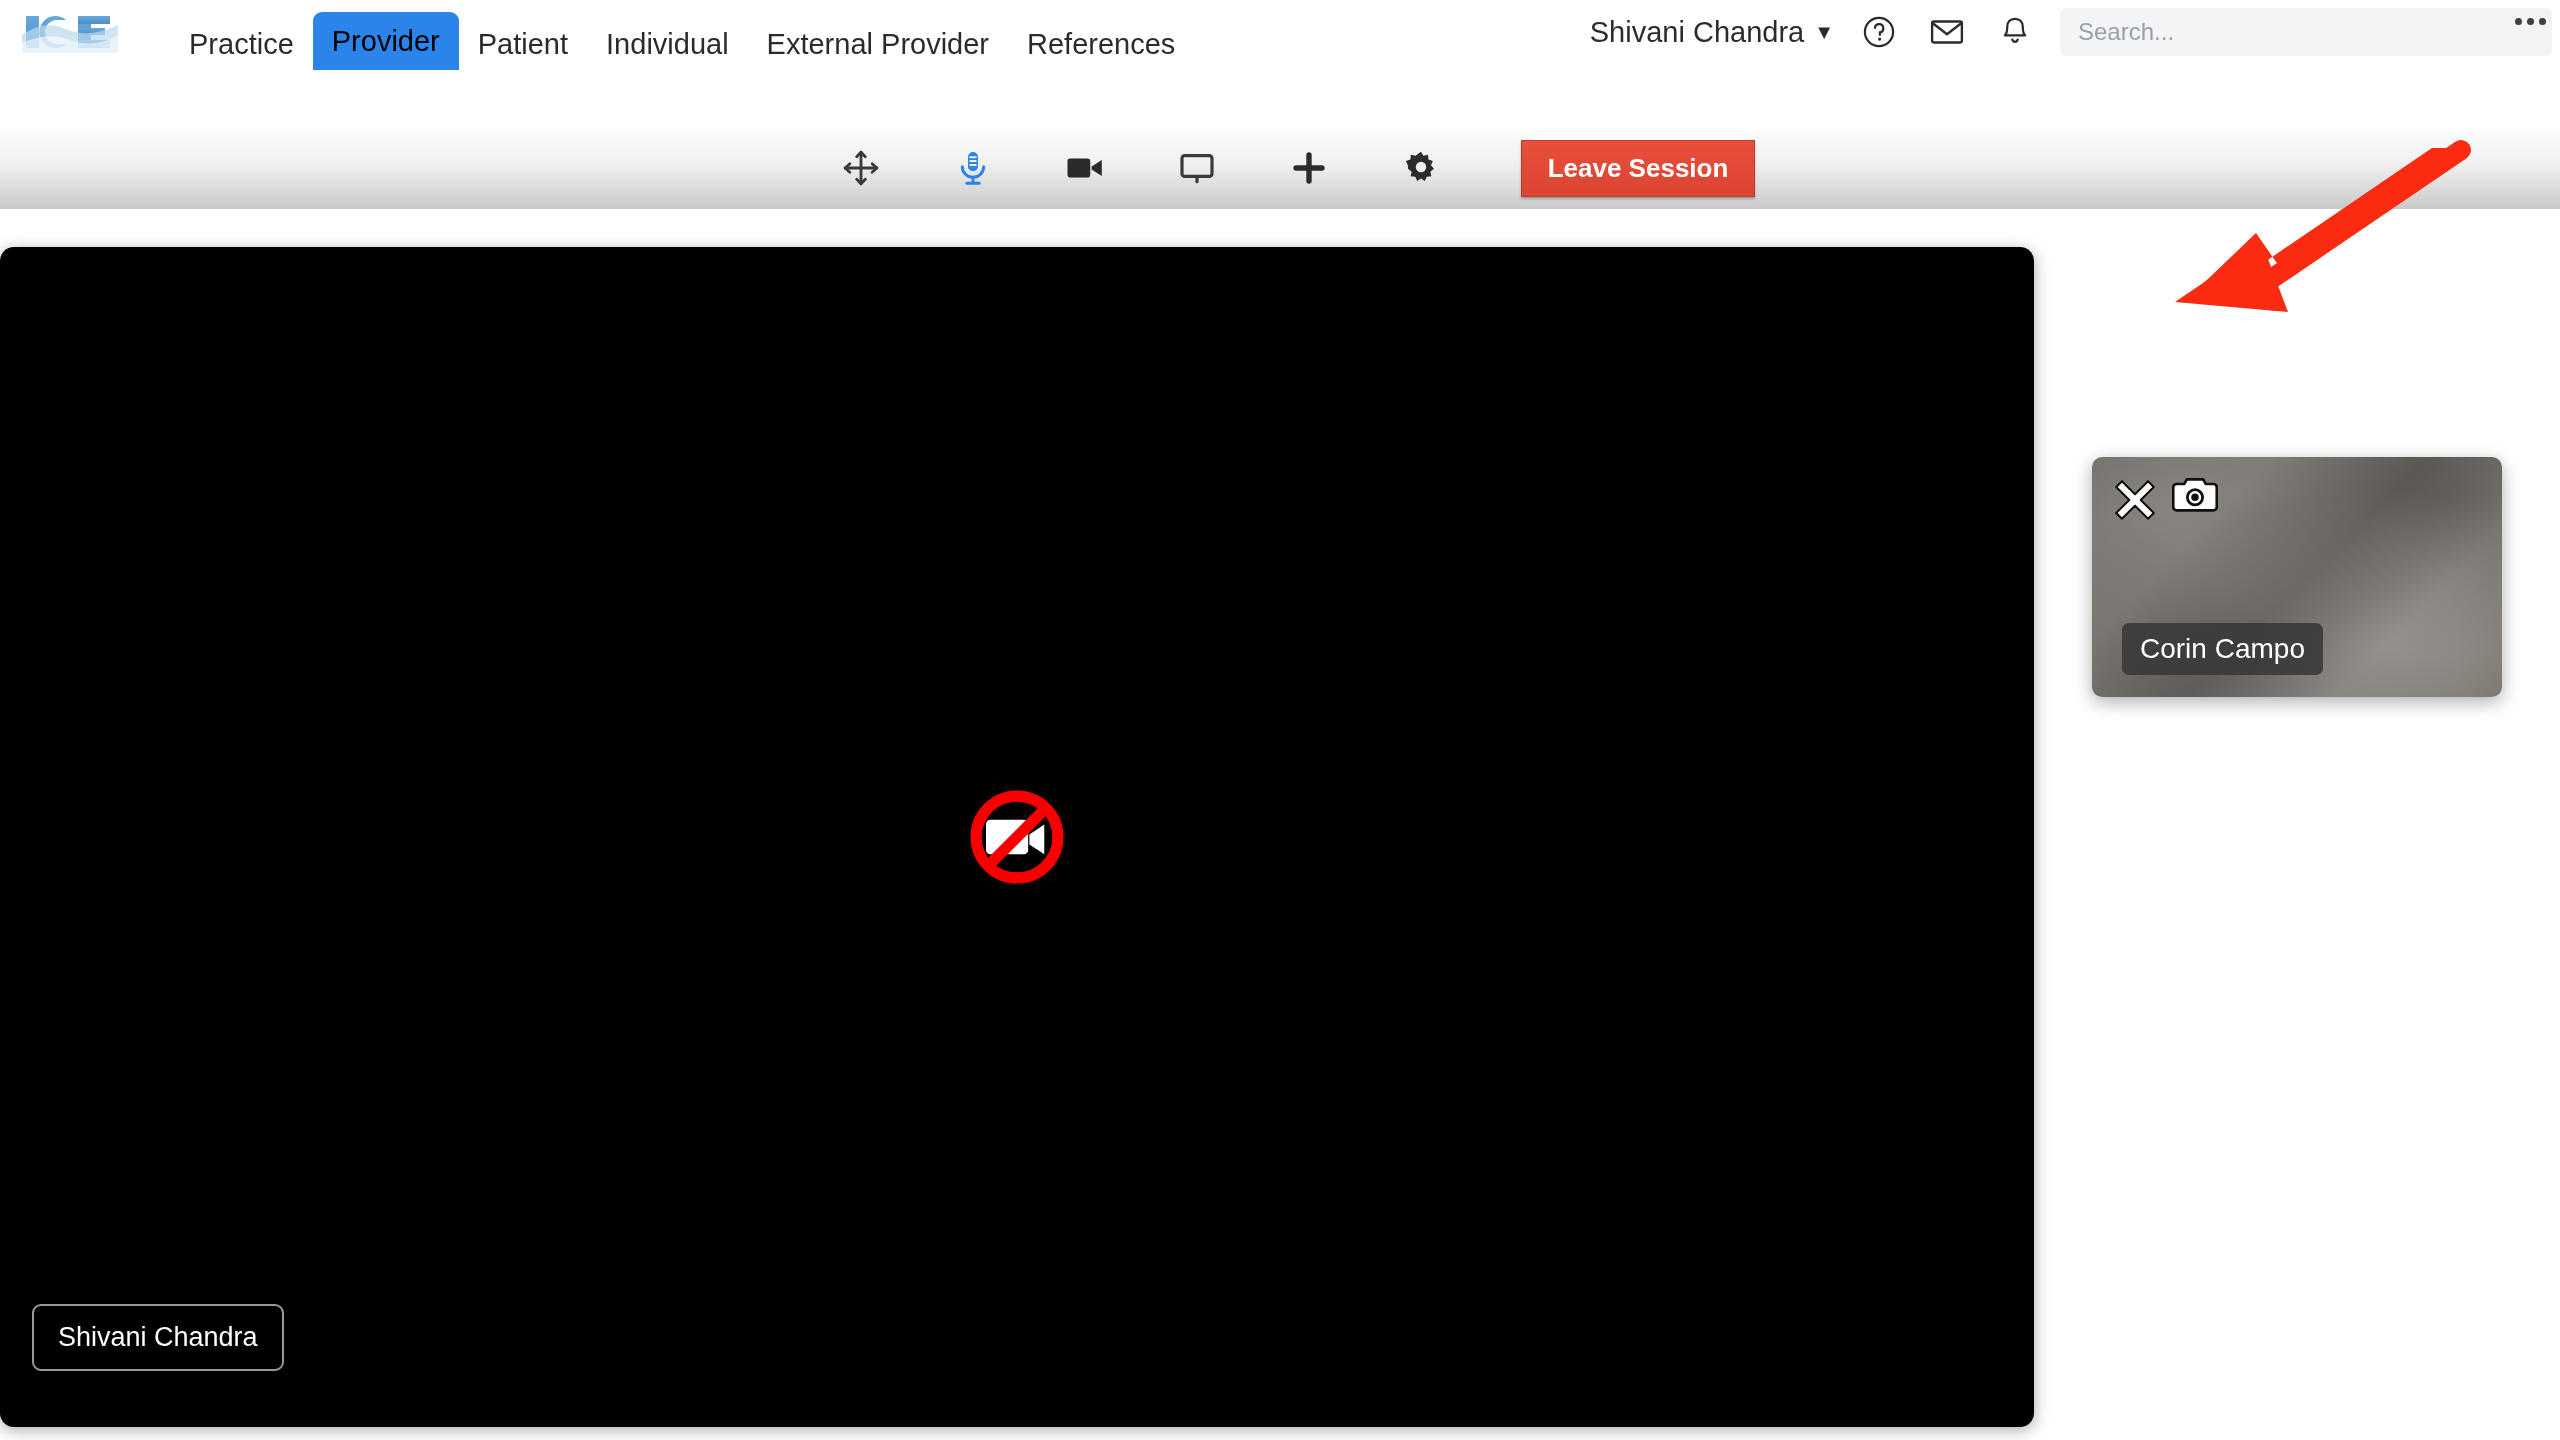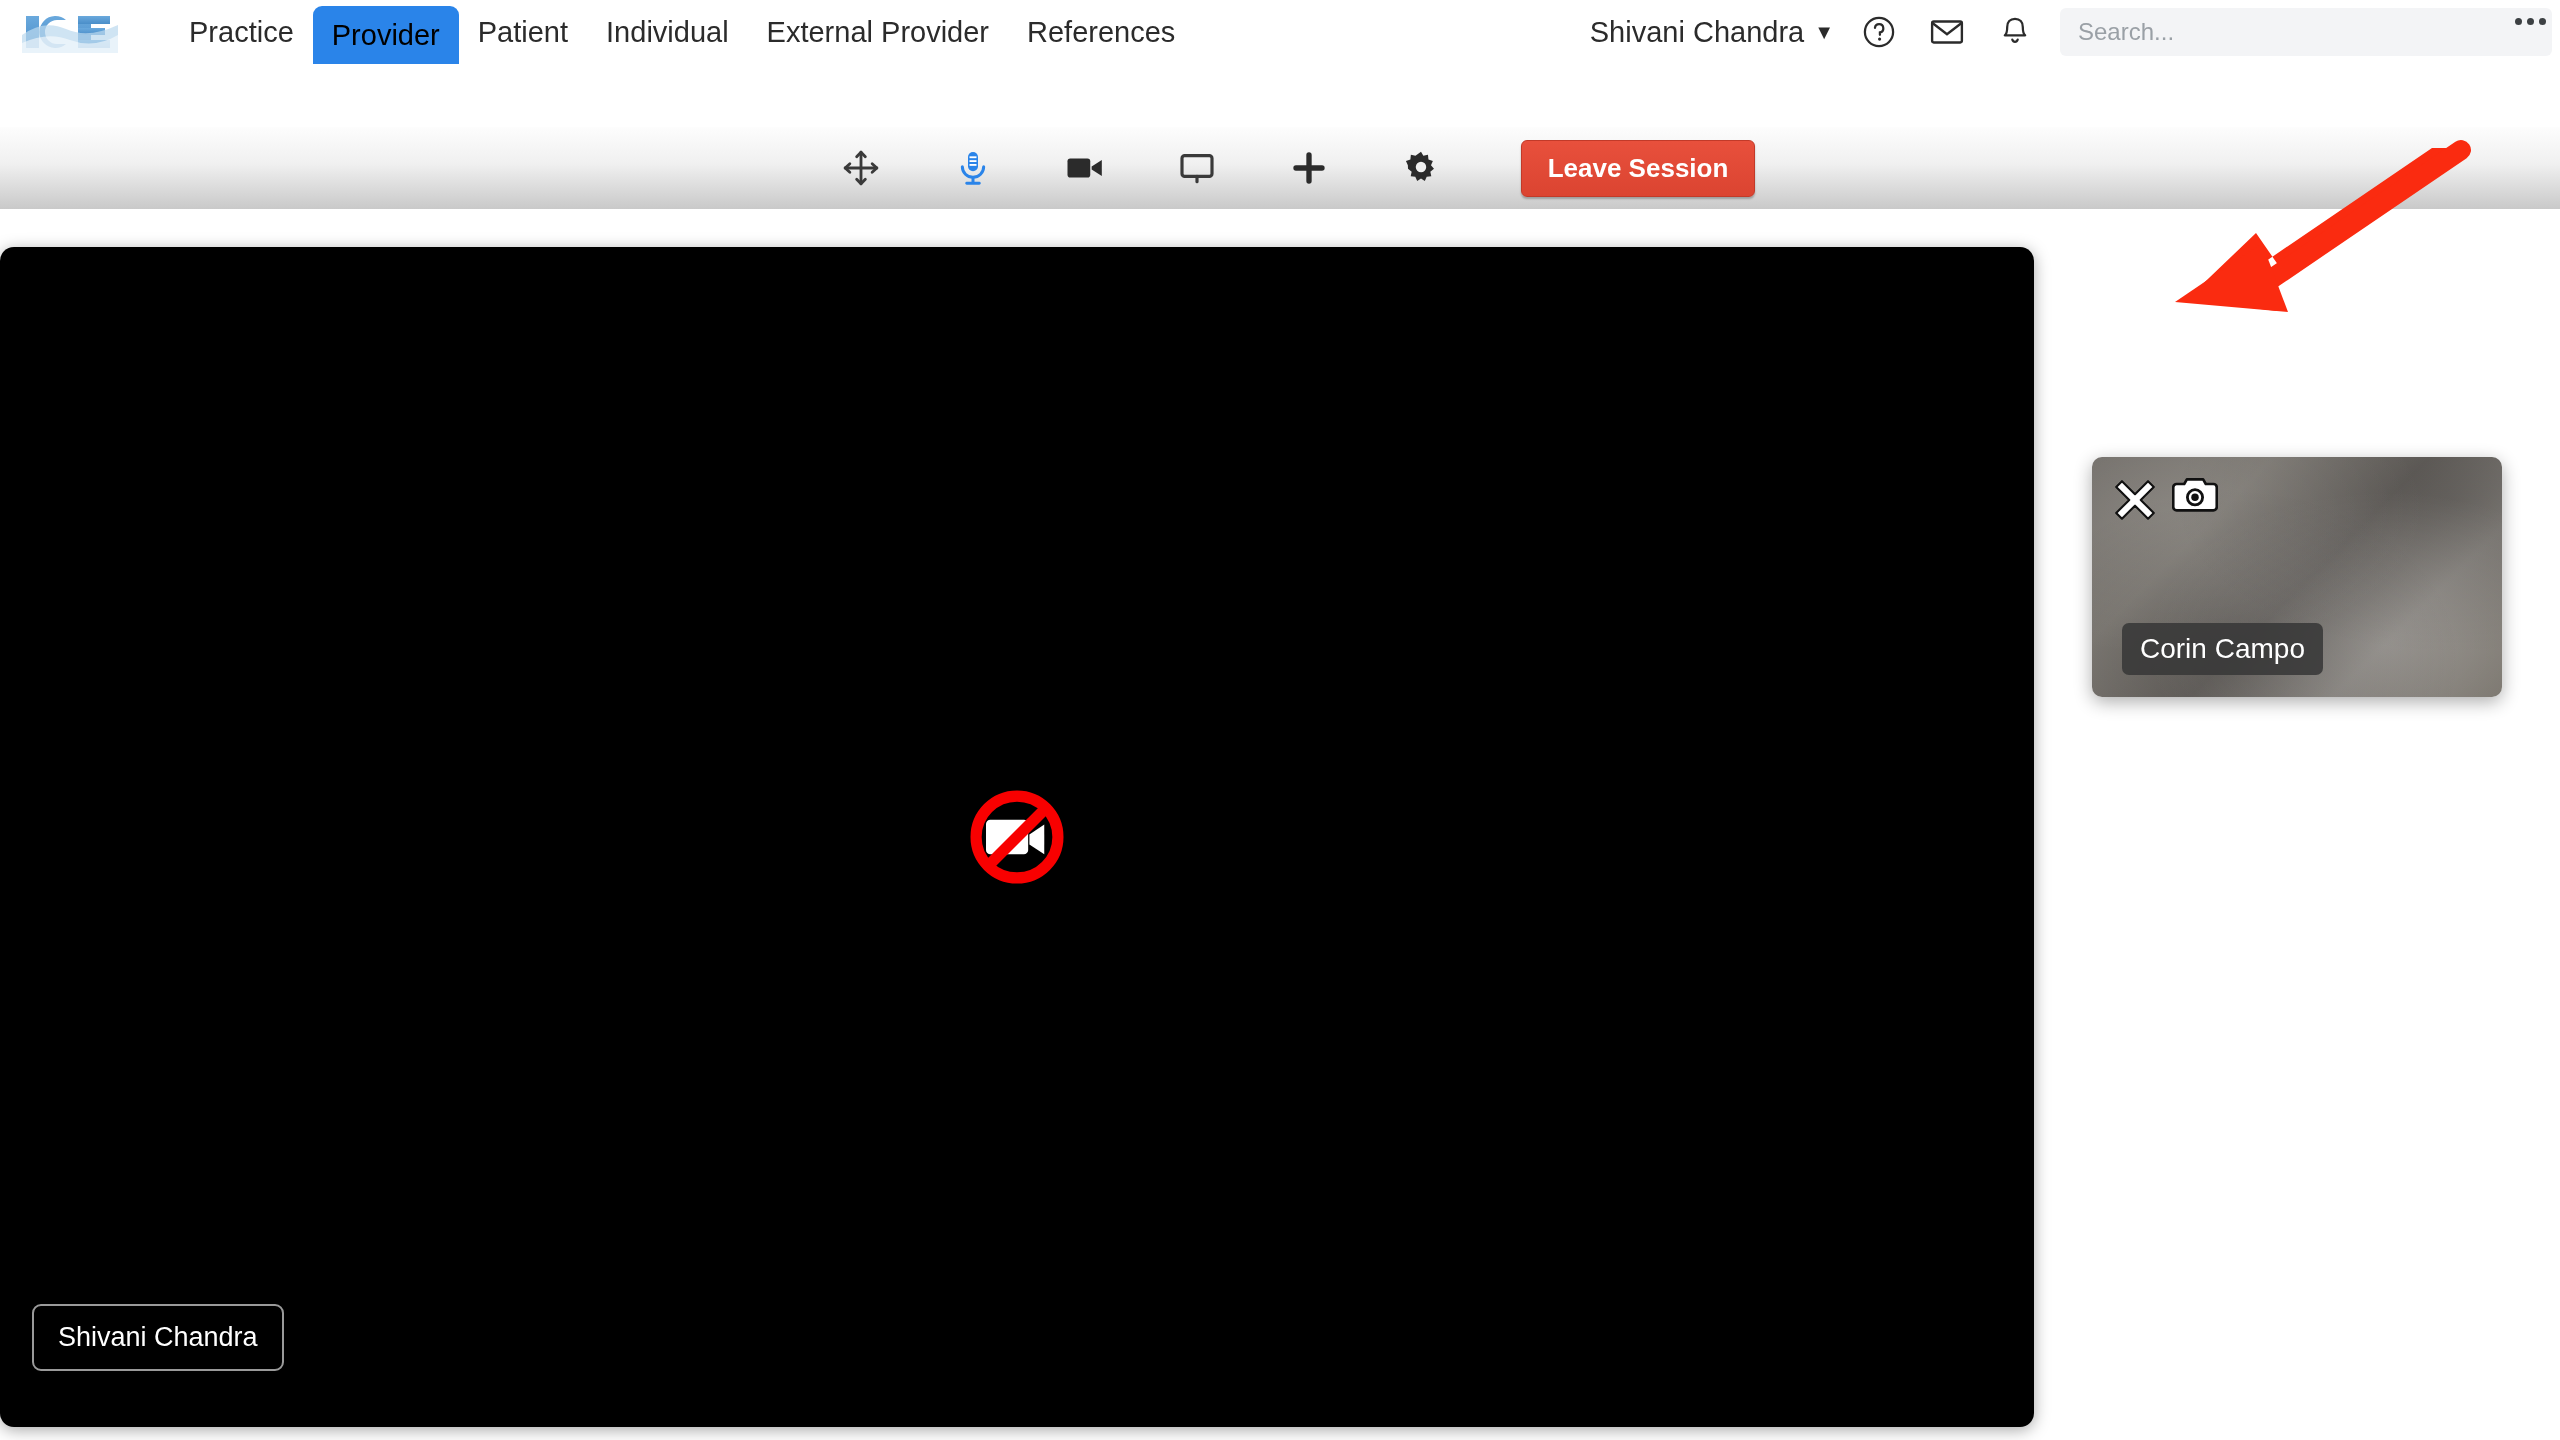--- a/index.html
+++ b/index.html
@@ -13,21 +13,21 @@
 
   
   .topbar {
     position: absolute; left:0; top:0; width:2560px; height:64px;
     background:#ffffff; display:flex; align-items:center;
   }
   .logo {
     margin-left: 22px; width: 96px; height: 46px;
     display:flex; align-items:center; justify-content:center;
   }
-  .primary-nav { display:flex; height:64px; margin-left: 52px; }
+  .primary-nav { display:flex; align-items:flex-end; height:64px; margin-left: 52px; }
   .pnav-item {
     font-size: 29px; color:#2b2b2b; padding: 0 19px;
     height: 52px; line-height: 52px; white-space:nowrap;
     border-radius: 9px 9px 0 0; position:relative; top:6px;
   }
   .pnav-item.active { background:#2a84e9; color:#000000; height:58px; line-height:58px; }
 
   .topbar-right {
     position:absolute; right:0; top:0; height:64px;
     display:flex; align-items:center;
@@ -74,21 +74,21 @@
     display:flex; align-items:center; justify-content:center; gap: 0;
   }
   .tb-btn {
     width: 112px; height:82px;
     display:flex; align-items:center; justify-content:center;
   }
   .leave-btn {
     margin-left: 44px;
     background: linear-gradient(to bottom, #e8503c 0%, #db4431 100%);
     color:#ffffff; font-size:26px; font-weight:bold;
-    border:1px solid #c23a29; border-radius:6px;
+    border:1px solid #c23a29; border-radius:0;
     padding: 12px 26px; box-shadow: 0 2px 2px rgba(0,0,0,.25);
     white-space:nowrap;
   }
 
   
   .stage { position:absolute; left:0; top:209px; width:2560px; height:1231px; background:#ffffff; }
   .main-video {
     position:absolute; left:0; top:38px; width:2034px; height:1180px;
     background:#000000; border-radius: 14px;
     box-shadow: 0 3px 16px rgba(0,0,0,.35);

